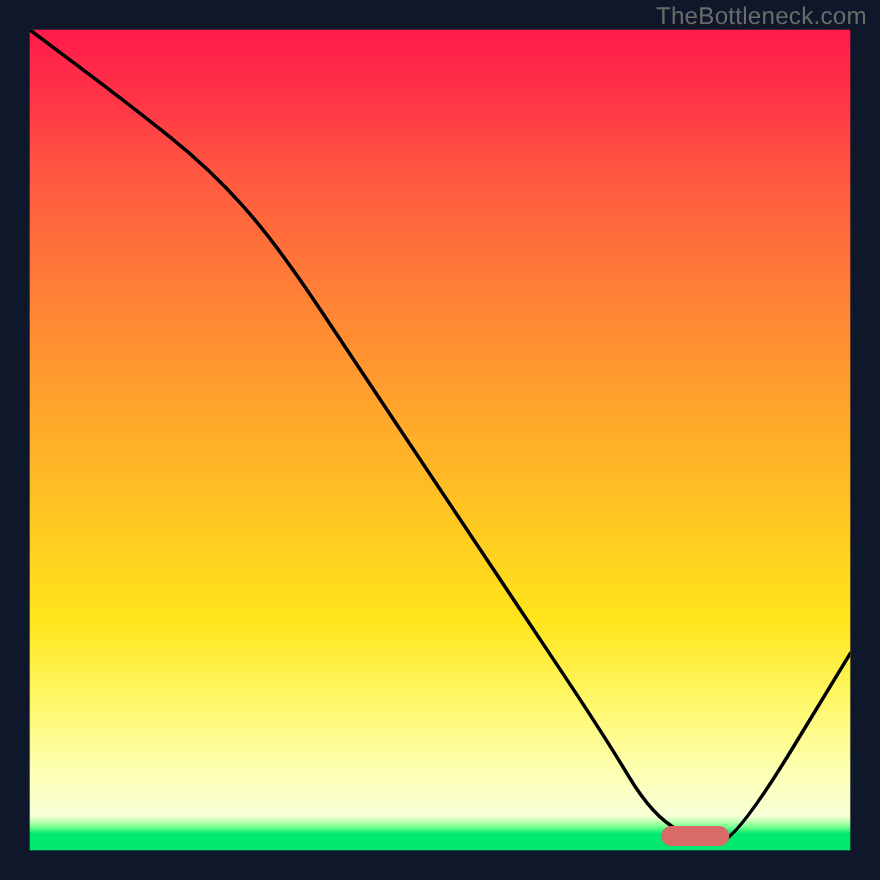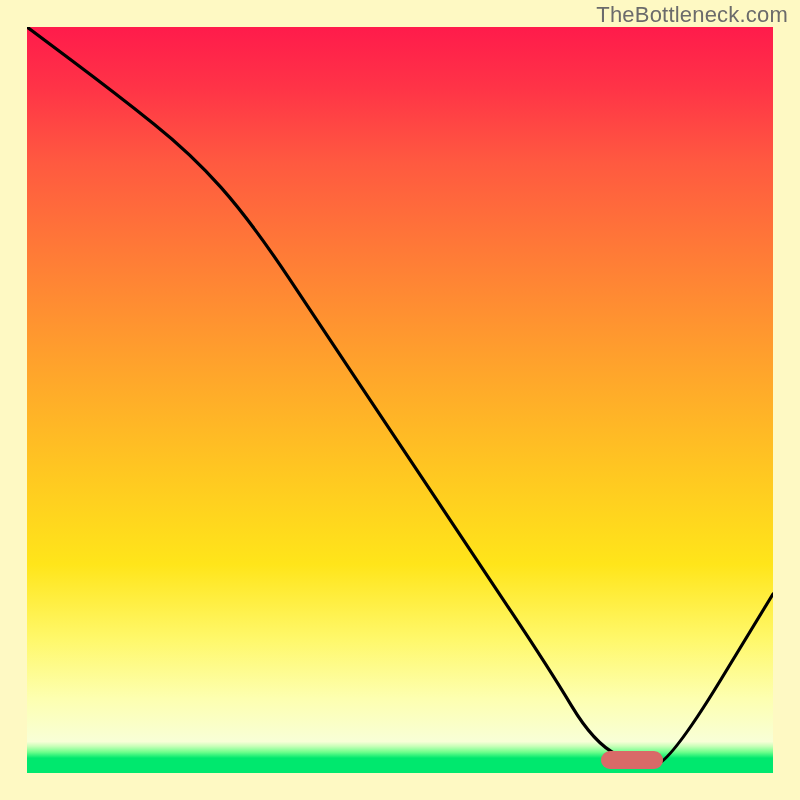--- a/index.html
+++ b/index.html
@@ -8,21 +8,21 @@
     width: 800px;
     height: 800px;
     background: #000;
     overflow: hidden;
     font-family: Arial, Helvetica, sans-serif;
   }
   .frame {
     position: relative;
     width: 800px;
     height: 800px;
-    background: #fef9c3;
+    background: #0f172a;
   }
   .watermark {
     position: absolute;
     top: 2px;
     right: 12px;
     color: #6b6b6b;
     font-size: 22px;
     font-weight: 500;
     letter-spacing: 0.2px;
     user-select: none;

